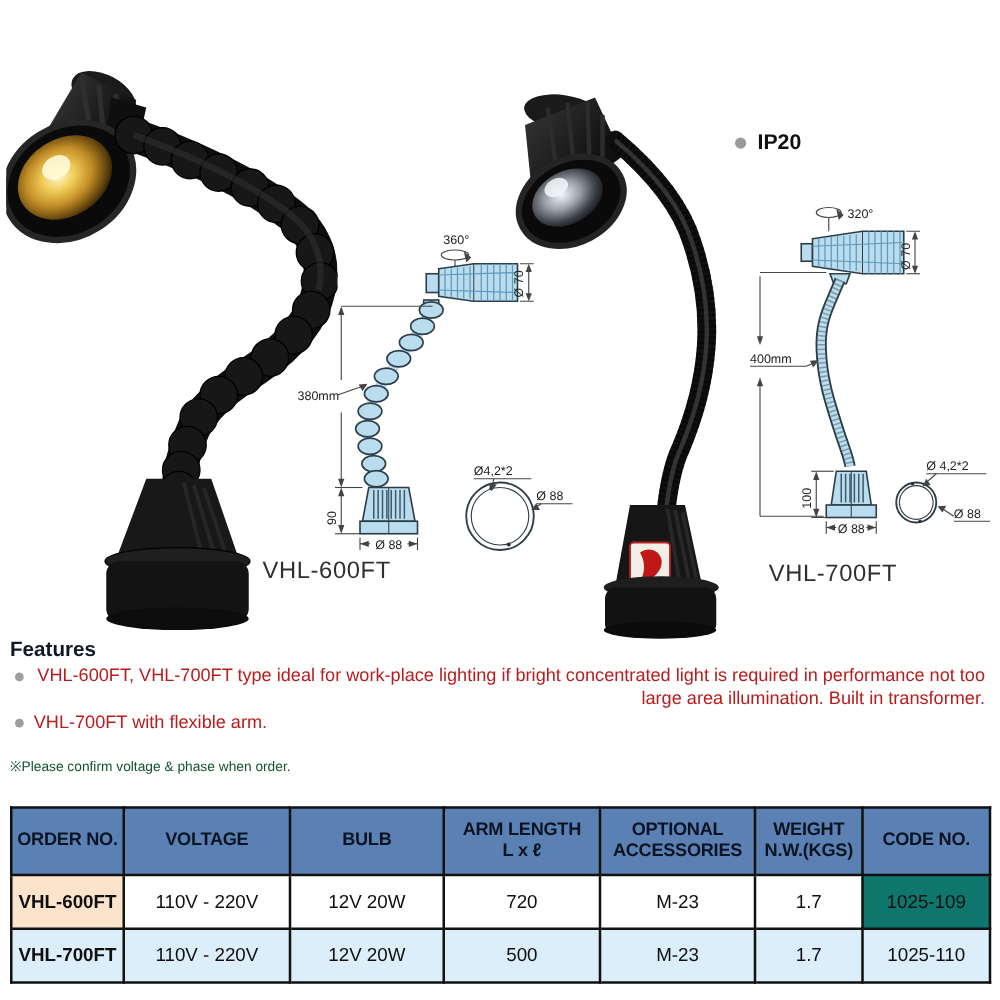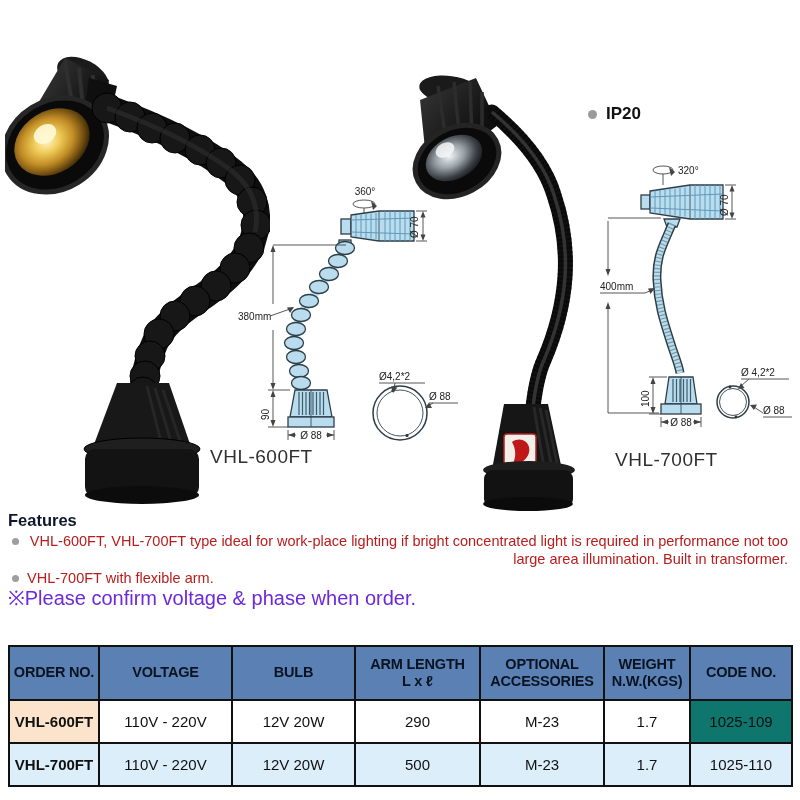--- a/index.html
+++ b/index.html
@@ -26,21 +26,21 @@
   .arr{fill:#444;stroke:none;}
   .ring{fill:none;stroke:#2e3e48;stroke-width:1.5;}
   .ring2{fill:none;stroke:#2e3e48;stroke-width:.9;}
   .dt{font-family:"Liberation Sans",sans-serif;font-size:10px;fill:#222;}
 
   
   .features{left:8px;top:511px;width:780px;}
   .features .title{font-size:16.5px;font-weight:bold;color:#0f172a;margin-bottom:3px;}
   .feature-item{display:flex;font-size:14.5px;line-height:17.5px;color:#b91c1c;margin-bottom:2px;text-align:right;}
   .feature-item .bullet{flex:none;width:7px;height:7px;border-radius:50%;background:#9e9e9e;margin:5px 8px 0 4px;}
-  .note{font-size:20px;line-height:17.5px;color:#6d28d9;margin-top:2px;}
+  .note{font-size:11px;line-height:17.5px;color:#14532d;margin-top:18px;}
 
   
   .spec-table{
     position:absolute;left:8px;top:645px;width:783px;
     border-collapse:collapse;table-layout:fixed;
     border:2px solid #b91c1c;
   }
   .spec-table th,.spec-table td{
     border:2px solid #111;text-align:center;vertical-align:middle;
     font-family:"Liberation Sans",sans-serif;
@@ -381,21 +381,21 @@
         <th>WEIGHT
 N.W.(KGS)</th>
         <th>CODE NO.</th>
       </tr>
     </thead>
     <tbody>
       <tr>
         <td class="model">VHL-600FT</td>
         <td>110V - 220V</td>
         <td>12V 20W</td>
-        <td>290</td>
+        <td>720</td>
         <td>M-23</td>
         <td>1.7</td>
         <td class="code">1025-109</td>
       </tr>
       <tr class="alt">
         <td class="model">VHL-700FT</td>
         <td>110V - 220V</td>
         <td>12V 20W</td>
         <td>500</td>
         <td>M-23</td>

